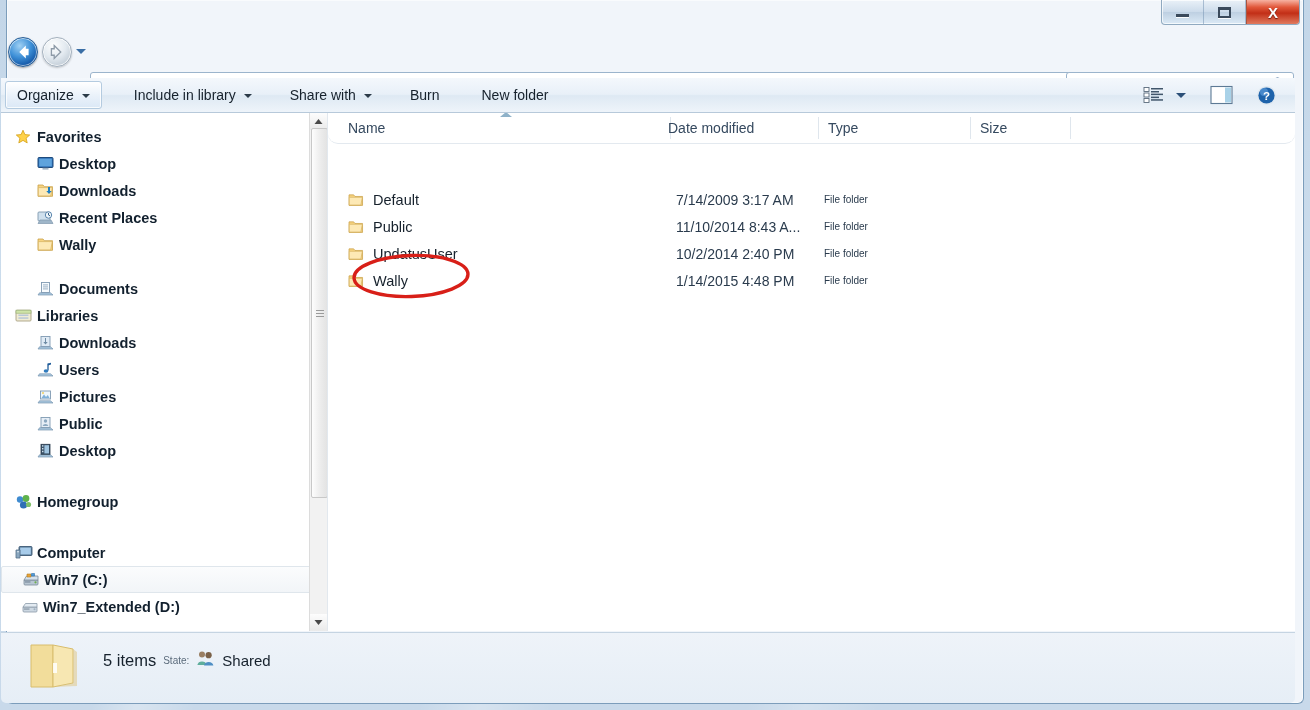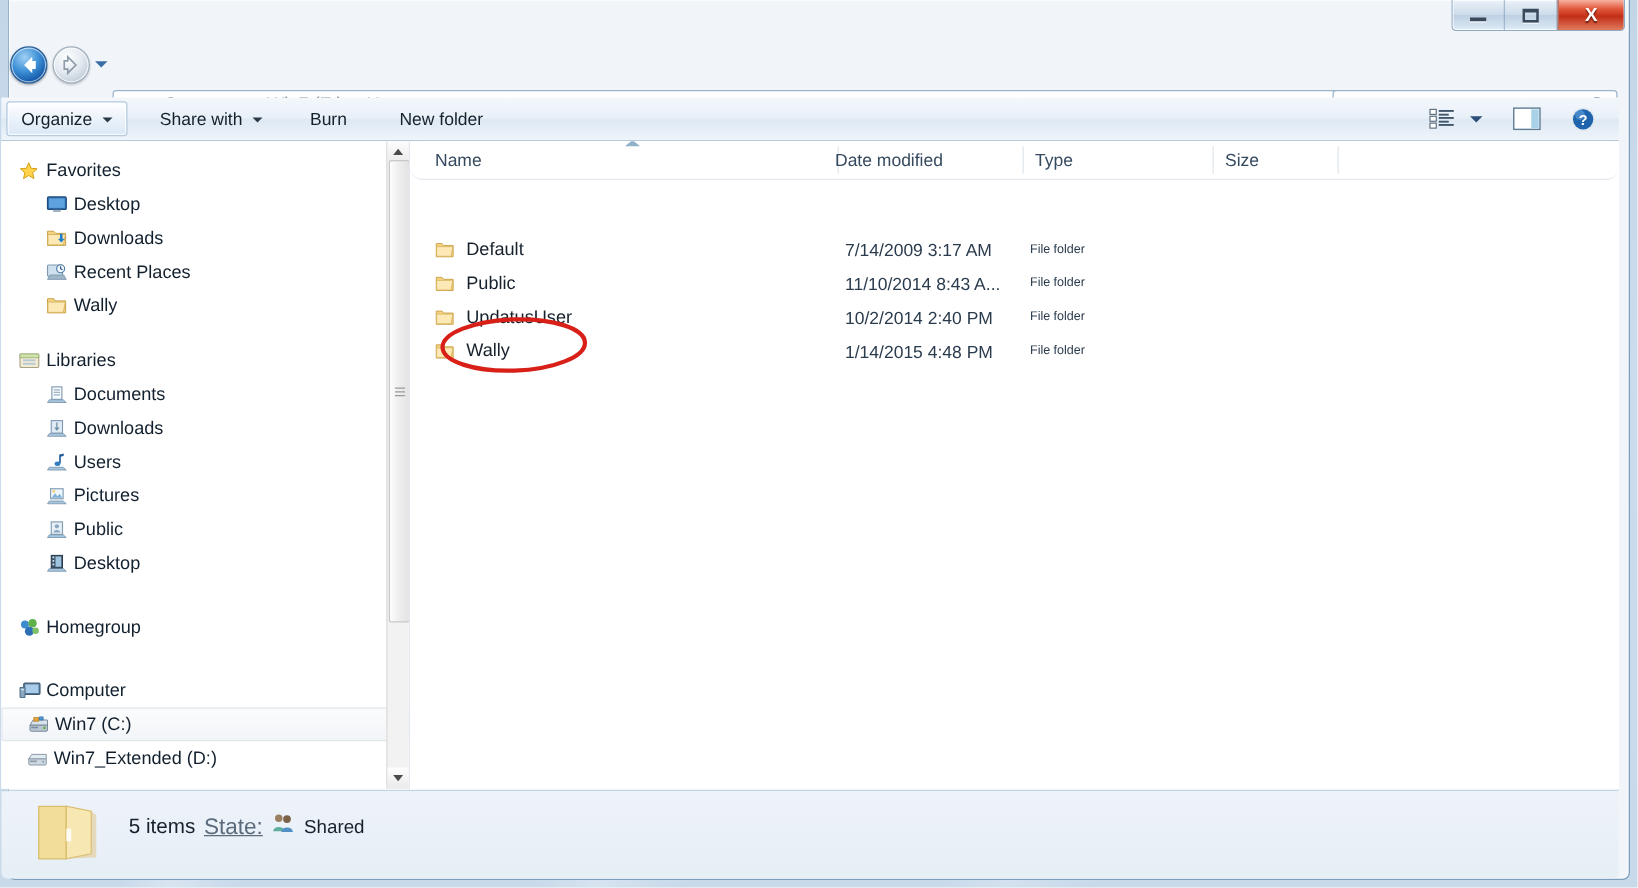--- a/index.html
+++ b/index.html
@@ -210,21 +210,21 @@
     position: relative;
     width: 326px; height: 518px;
     background: #fff;
     overflow: hidden;
     border-right: 1px solid #e2e8ee;
   }
   .navitem {
     display: flex; align-items: center;
     height: 27px; padding-left: 14px;
     font-size: 14.5px; color: #12202e;
-    cursor: default; box-sizing: border-box;
+    cursor: default; box-sizing: border-box; font-weight: bold;
   }
   .navitem.child { padding-left: 36px; }
   .navitem.grandchild { padding-left: 20px; }
   .navitem.selected {
     background: linear-gradient(180deg,#fbfcfd 0%, #f2f5f8 100%);
     border: 1px solid #dfe6ec;
     border-radius: 2px;
     margin: 0 4px 0 0;
     width: 326px;
   }
@@ -315,21 +315,21 @@
     background: linear-gradient(180deg,#eef3f9 0%, #e6eef6 100%);
     border-top: 1px solid #c5d4e2;
     border-radius: 0 0 5px 5px;
   }
   #statusfolder { position: absolute; left: 26px; top: 8px; }
   #statustext {
     position: absolute; left: 102px; top: 17px;
     display: flex; align-items: center; gap: 7px;
   }
   #items-count { font-size: 16.5px; color: #16212c; }
-  #state-label { font-size: 18px; color: #5b6b7b; text-decoration: underline; }
+  #state-label { font-size: 10px; color: #5b6b7b; }
   #shared-label { font-size: 15px; color: #16212c; }
 </style>
 </head>
 <body>
 
 <div id="desktop"></div>
 
 <div id="window"></div>
 
 <div id="titlebar">
@@ -397,20 +397,24 @@
       </svg>
     </div>
   </div>
 </div>
 
 <div id="cmdbar">
   <div class="cmdbtn active">
     <span>Organize</span>
     <span class="cmdcaret"></span>
   </div>
+  <div class="cmdbtn" style="margin-left:20px">
+    <span>Include in library</span>
+    <span class="cmdcaret"></span>
+  </div>
   <div class="cmdbtn" style="margin-left:14px">
     <span>Share with</span>
     <span class="cmdcaret"></span>
   </div>
   <div class="cmdbtn" style="margin-left:14px">
     <span>Burn</span>
   </div>
   <div class="cmdbtn" style="margin-left:18px">
     <span>New folder</span>
   </div>
@@ -496,42 +500,42 @@
         <svg width="17" height="15" viewBox="0 0 17 15">
           <path d="M1 2 h5 l1.4 1.7 h8.1 v9.6 h-14.5 z" fill="#f7d37f" stroke="#c9a14a" stroke-width="0.8"></path>
           <path d="M1.3 4.6 h14 l-1.6 8.3 h-12.4 z" fill="#fde9b5" stroke="#d4b05c" stroke-width="0.7"></path>
         </svg>
       </span>
       <span>Wally</span>
     </div>
 
     <div class="navspacer"></div>
 
-    <div class="navitem">
-      <span class="navicon">
-        <svg width="17" height="15" viewBox="0 0 17 15">
-          <rect x="1" y="2.2" width="15" height="10.8" rx="1" fill="#f0ecd4" stroke="#a9a283" stroke-width="0.9"></rect>
-          <rect x="1" y="2.2" width="15" height="3" fill="#cfe4a8" stroke="#9bb27c" stroke-width="0.7"></rect>
-          <rect x="3.4" y="6.5" width="10" height="1.5" fill="#b9c8d6"></rect>
-          <rect x="3.4" y="9.3" width="10" height="1.5" fill="#b9c8d6"></rect>
-        </svg>
-      </span>
-      <span>Libraries</span>
-    </div>
     <div class="navitem child">
       <span class="navicon">
         <svg width="17" height="15" viewBox="0 0 17 15">
           <path d="M2.5 11.8 L13.5 11.8 L16 14 L1 14 Z" fill="#a8c6de" stroke="#7a97b0" stroke-width="0.7"></path>
           <rect x="4.5" y="1.5" width="8" height="10" fill="#f7fbfe" stroke="#7f9ab2" stroke-width="0.9"></rect>
           <rect x="6" y="3.4" width="5" height="1" fill="#9ab0c4"></rect>
           <rect x="6" y="5.4" width="5" height="1" fill="#9ab0c4"></rect>
           <rect x="6" y="7.4" width="5" height="1" fill="#9ab0c4"></rect>
         </svg>
       </span>
       <span>Documents</span>
+    </div>
+    <div class="navitem">
+      <span class="navicon">
+        <svg width="17" height="15" viewBox="0 0 17 15">
+          <rect x="1" y="2.2" width="15" height="10.8" rx="1" fill="#f0ecd4" stroke="#a9a283" stroke-width="0.9"></rect>
+          <rect x="1" y="2.2" width="15" height="3" fill="#cfe4a8" stroke="#9bb27c" stroke-width="0.7"></rect>
+          <rect x="3.4" y="6.5" width="10" height="1.5" fill="#b9c8d6"></rect>
+          <rect x="3.4" y="9.3" width="10" height="1.5" fill="#b9c8d6"></rect>
+        </svg>
+      </span>
+      <span>Libraries</span>
     </div>
     <div class="navitem child">
       <span class="navicon">
         <svg width="17" height="15" viewBox="0 0 17 15">
           <path d="M2.5 11.8 L13.5 11.8 L16 14 L1 14 Z" fill="#a8c6de" stroke="#7a97b0" stroke-width="0.7"></path>
           <rect x="4" y="1.5" width="9" height="10" fill="#dfeaf4" stroke="#7f9ab2" stroke-width="0.9"></rect>
           <path d="M8 3 L8 7 L6.3 7 L8.5 9.6 L10.7 7 L9 7 L9 3 Z" fill="#6e8ba4"></path>
         </svg>
       </span>
       <span>Downloads</span>

